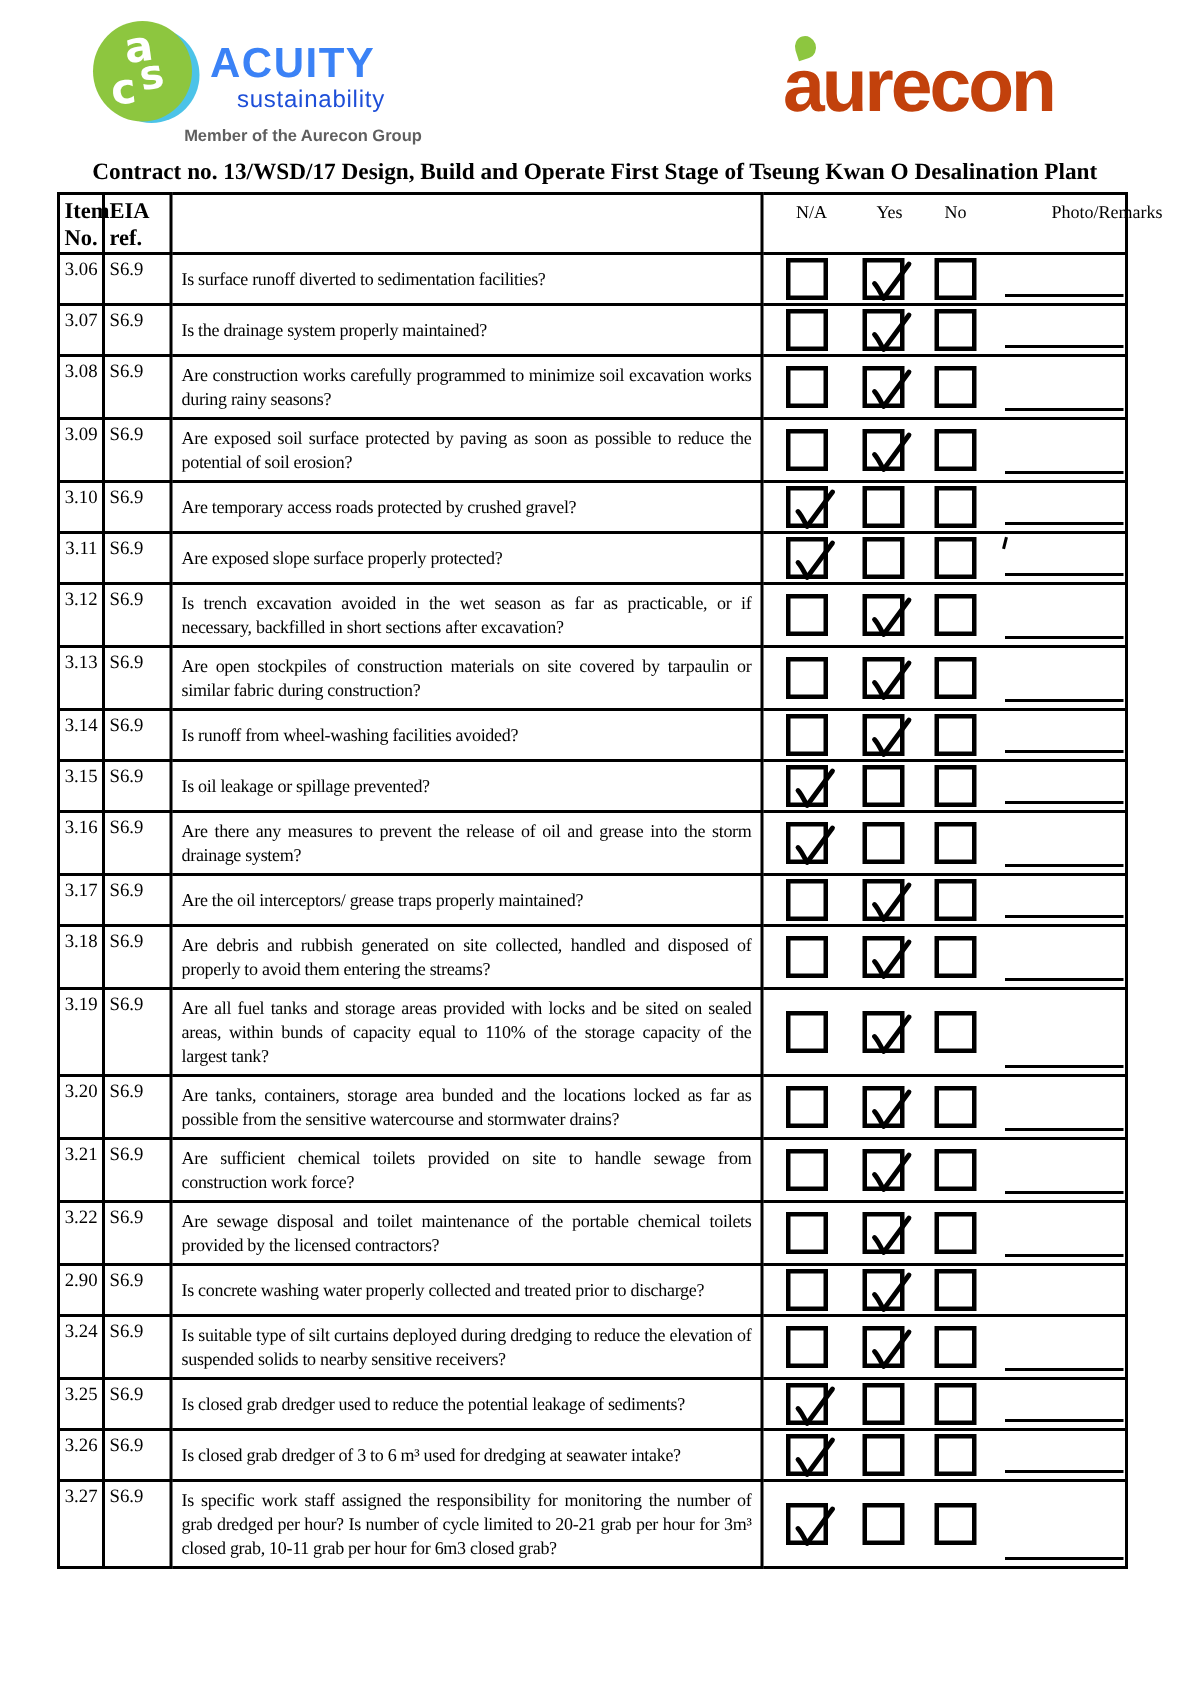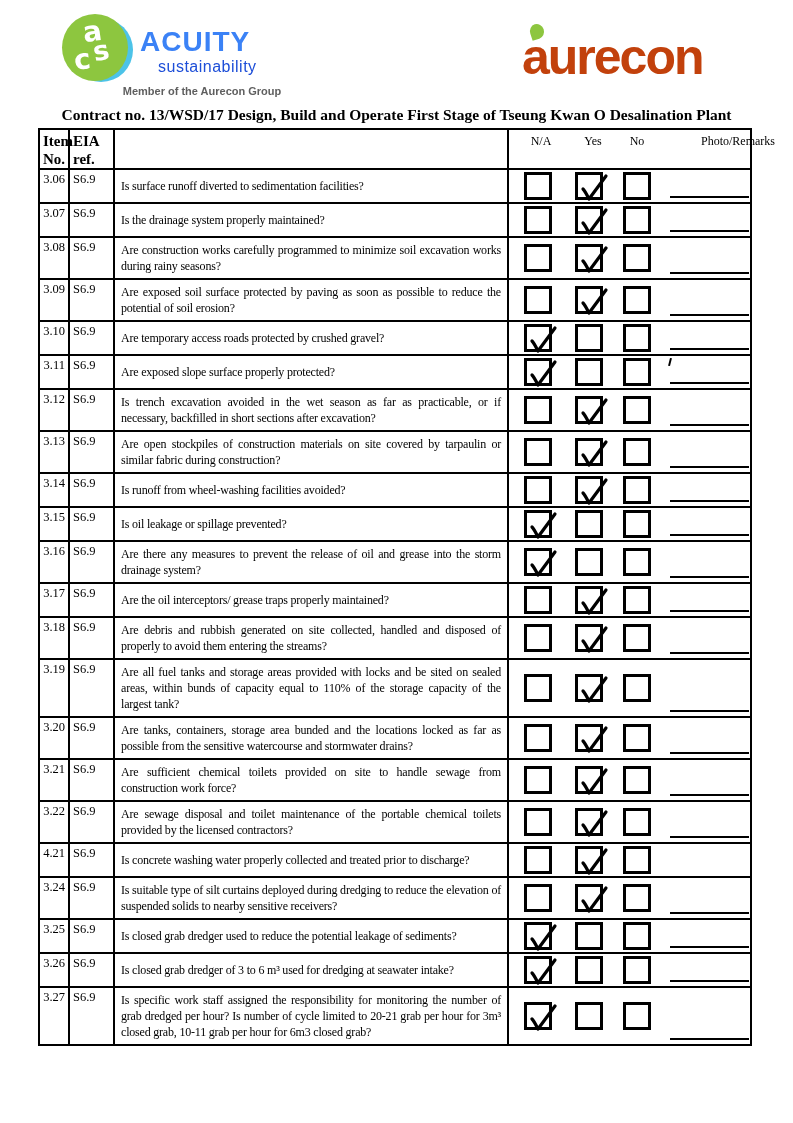--- a/index.html
+++ b/index.html
@@ -434,21 +434,21 @@
         </svg>
       </div>
       <div class="cb cb-no">
         
       </div>
       <div class="rline"></div>
 
     </td>
   </tr>
       <tr>
-    <td class="c-item">4.21</td>
+    <td class="c-item">2.90</td>
     <td class="c-ref">S6.9</td>
     <td class="c-q">Is concrete washing water properly collected and treated prior to discharge?</td>
     <td class="c-ans">
       <div class="cb cb-na">
         
       </div>
       <div class="cb cb-yes checked">
         <svg width="36" height="36" viewBox="0 0 36 36">
           <path d="M8 19 C10 21 12 25 14 29 L31 6" stroke="#000" stroke-width="3.2" fill="none" stroke-linecap="round" stroke-linejoin="round"></path>
         </svg>

